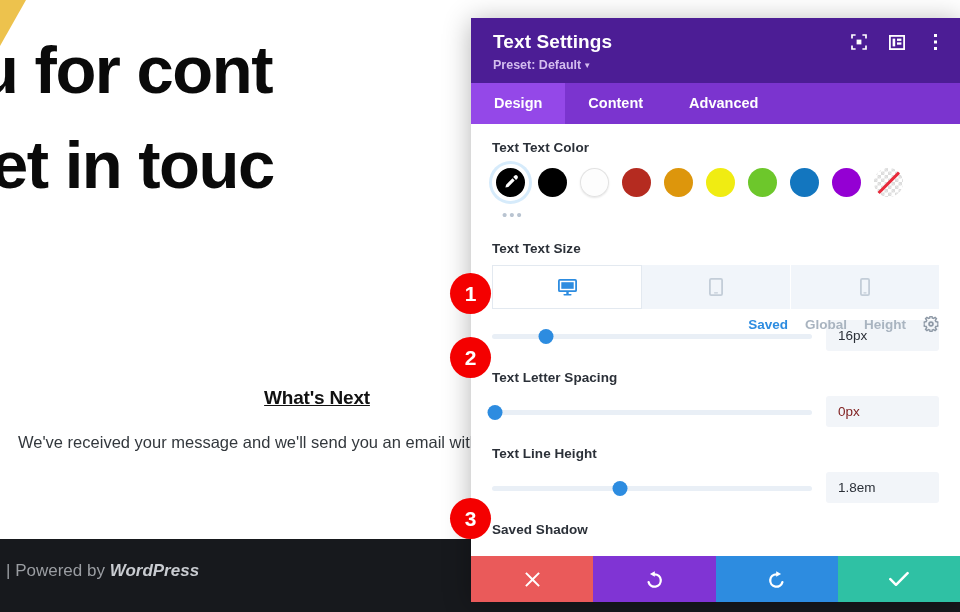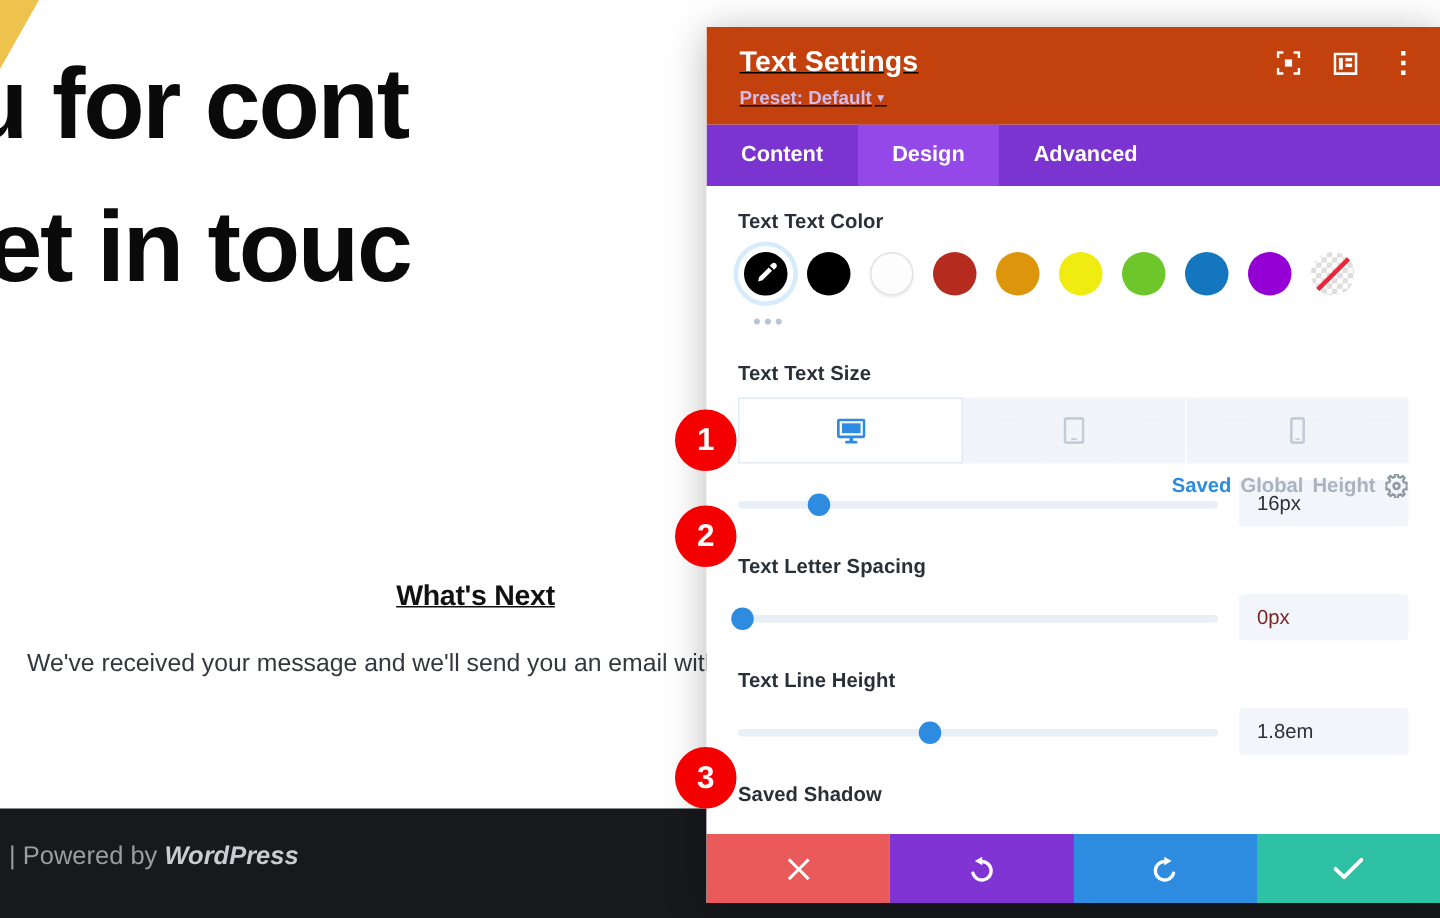--- a/index.html
+++ b/index.html
@@ -96,25 +96,24 @@
   .modal {
     position: absolute;
     left: 471px; top: 18px;
     width: 489px; height: 584px;
     background: #ffffff;
     box-shadow: 0 3px 26px rgba(0,0,0,0.30);
     display: flex; flex-direction: column;
     overflow: hidden;
   }
   .modal-header {
-    background: #c2410c;
+    background: #4c1d95;
     padding: 13px 22px 11px 22px;
     position: relative;
     flex: 0 0 auto;
-    text-decoration: underline;
   }
   .modal-title {
     color: #ffffff;
     font-size: 19px;
     font-weight: bold;
     letter-spacing: 0.1px;
   }
   .modal-preset {
     color: #d3bdee;
     font-size: 12.5px;
@@ -216,21 +215,21 @@
     color: #b9c4d1;
     font-size: 15px;
     letter-spacing: 2px;
     line-height: 1;
     cursor: pointer;
   }
 
   .palette-tabs {
     position: absolute;
     right: 21px; top: 192px;
-    display: flex; align-items: flex-start; gap: 6px;
+    display: flex; align-items: center; gap: 17px;
   }
   .palette-tab {
     font-size: 13.5px;
     font-weight: bold;
     color: #a9b4c0;
     cursor: pointer;
   }
   .palette-tab.active { color: #2d8ce0; }
   .gear-icon { cursor: pointer; display: flex; align-items: center; }
 
@@ -389,22 +388,22 @@
           <svg width="5" height="18" viewBox="0 0 5 18">
             <rect x="1" y="1" width="3" height="3" fill="#ffffff"></rect>
             <rect x="1" y="7.5" width="3" height="3" fill="#ffffff"></rect>
             <rect x="1" y="14" width="3" height="3" fill="#ffffff"></rect>
           </svg>
         </span>
       </div>
     </div>
 
     <div class="tabs">
+      <div class="tab active">Design</div>
       <div class="tab">Content</div>
-      <div class="tab active">Design</div>
       <div class="tab">Advanced</div>
     </div>
 
     <div class="modal-body">
 
       <div class="field-label clipped">Text Text Color</div>
       <div class="swatch-row">
         <div class="swatch-wrap">
           <div class="swatch picker">
             <svg width="17" height="17" viewBox="0 0 17 17">

